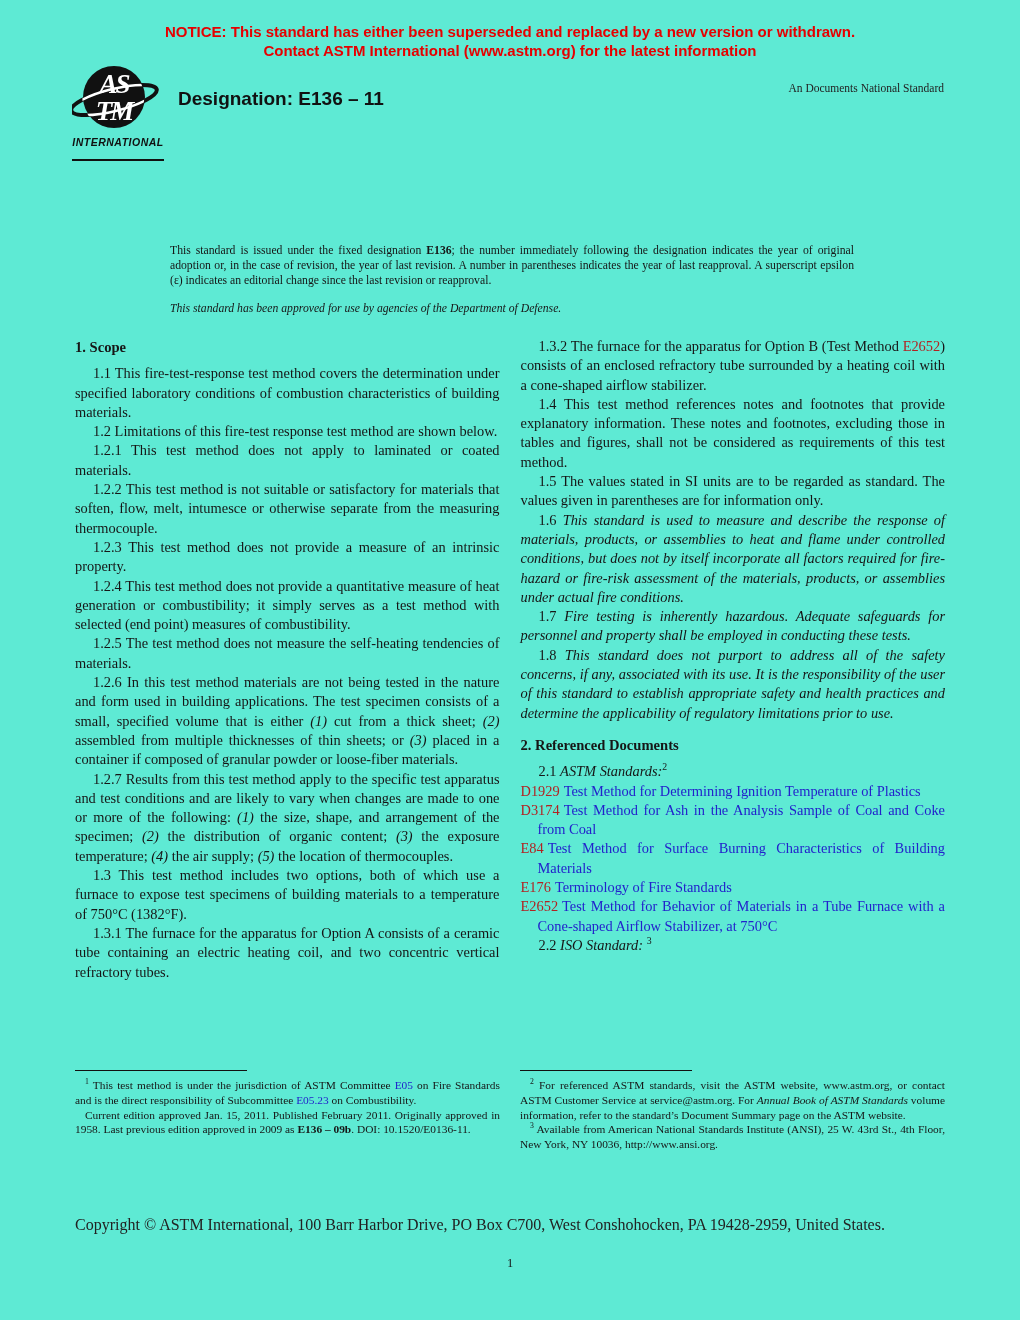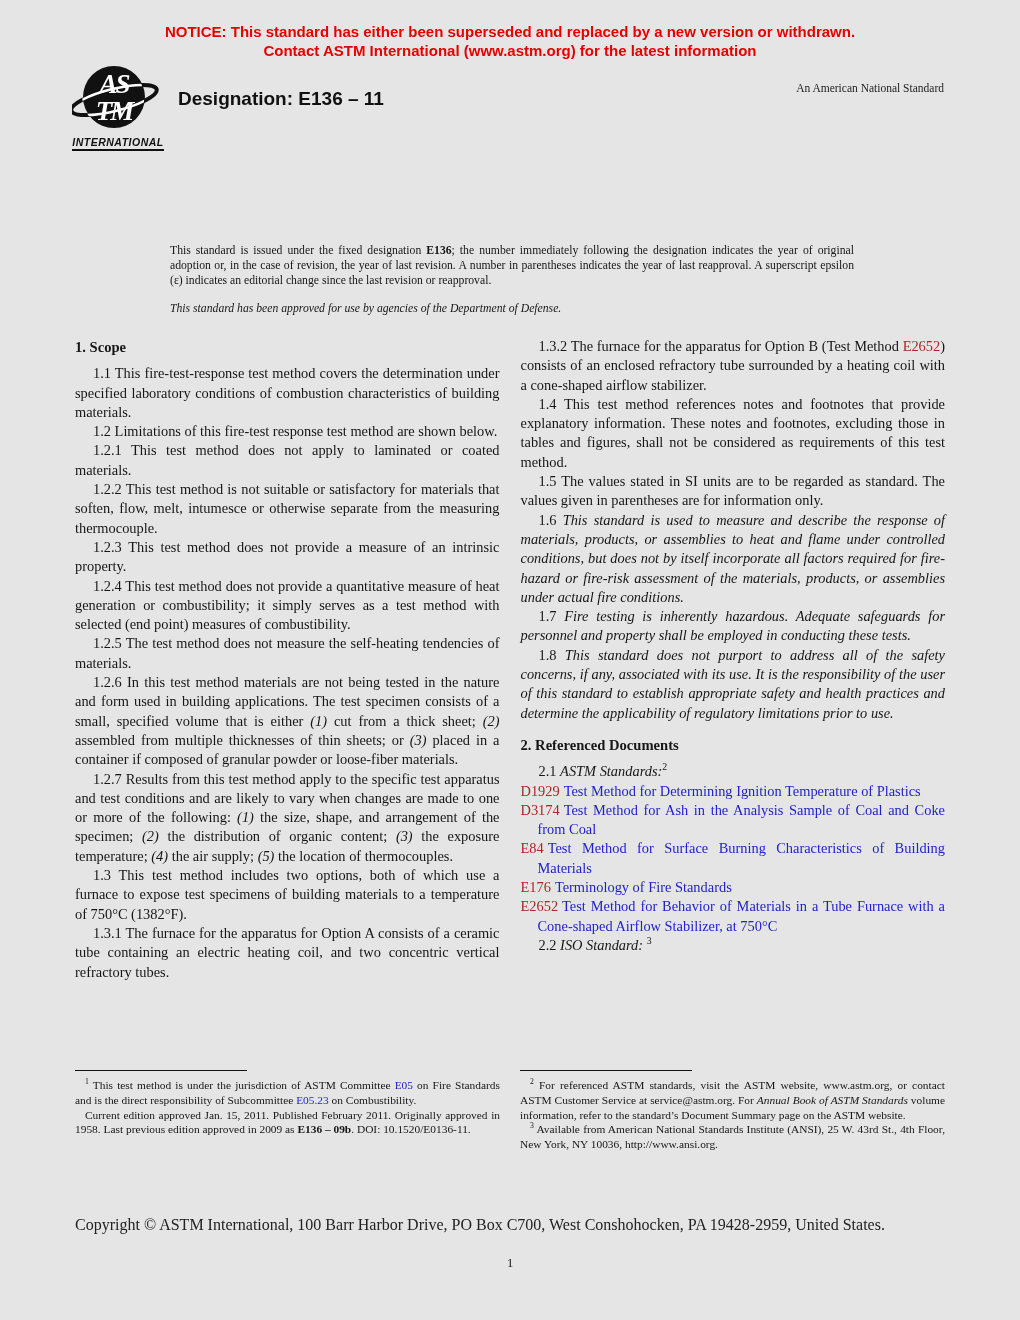--- a/index.html
+++ b/index.html
@@ -1,28 +1,28 @@
 <!DOCTYPE html>
 <html><head>
 <meta charset="utf-8">
 <style>
   html,body{margin:0;padding:0;background:#ffffff;}
-  .page{position:relative;width:1020px;height:1320px;background:#e5e5e5;color:#161616;
+  .page{position:relative;width:1020px;height:1320px;background:#5eead4;color:#161616;
         font-family:"Liberation Serif",serif;overflow:hidden;}
 
   
   .notice{position:absolute;top:22px;left:0;right:0;text-align:center;
           font-family:"Liberation Sans",sans-serif;font-weight:bold;
           font-size:15px;line-height:19px;color:#e60000;}
 
   
   .logo{position:absolute;left:72px;top:64px;width:100px;text-align:left;}
   .logo-sub{font-family:"Liberation Sans",sans-serif;font-weight:bold;font-style:italic;
             font-size:10.5px;letter-spacing:.5px;color:#111;border-bottom:2px solid #111;
-            padding-bottom:1px;margin-top:-2px;width:92px;text-align:center;}
+            padding-bottom:11px;margin-top:-2px;width:92px;text-align:center;}
   .designation{position:absolute;left:178px;top:88px;font-family:"Liberation Sans",sans-serif;
                font-weight:bold;font-size:19px;color:#111;}
   .ans{position:absolute;right:76px;top:82px;font-size:11.5px;color:#222;}
 
   
   .titleblock{position:absolute;left:170px;top:172px;font-family:"Liberation Sans",sans-serif;
               font-weight:bold;font-size:22.5px;line-height:28px;color:#111;}
   .titleblock .sup{font-size:60%;}
 
   
@@ -76,21 +76,21 @@
       <ellipse cx="42" cy="36" rx="44" ry="11" fill="none" stroke="#111" stroke-width="4" transform="rotate(-14 42 36)"></ellipse>
       <circle cx="42" cy="33" r="31" fill="#111"></circle>
       <ellipse cx="42" cy="36" rx="44" ry="11" fill="none" stroke="#ffffff" stroke-width="2.5" transform="rotate(-14 42 36)" clip-path="url(#cclip)"></ellipse>
       <text x="42" y="29" text-anchor="middle" fill="#fff" font-family="Liberation Serif, serif" font-size="27" font-weight="bold" font-style="italic" letter-spacing="-2">AS</text>
       <text x="42" y="56" text-anchor="middle" fill="#fff" font-family="Liberation Serif, serif" font-size="27" font-weight="bold" font-style="italic" letter-spacing="-2">TM</text>
     </svg>
     <div class="logo-sub">INTERNATIONAL</div>
   </div>
 
   <div class="designation">Designation: E136 – 11</div>
-  <div class="ans">An American National Standard</div>
+  <div class="ans">An Documents National Standard</div>
 
 
   <div class="preamble"><span>This standard is issued under the fixed designation </span><span class="b">E136</span><span>; the number immediately following the designation indicates the year of original adoption or, in the case of revision, the year of last revision. A number in parentheses indicates the year of last reapproval. A superscript epsilon (ε) indicates an editorial change since the last revision or reapproval.</span></div>
   <div class="approved">This standard has been approved for use by agencies of the Department of Defense.</div>
 
   <div class="cols">
     <div class="col">
       <div class="shead">1.  Scope</div>
       <p><span>1.1 This fire-test-response test method covers the determination under specified laboratory conditions of combustion characteristics of building materials.</span></p>
       <p><span>1.2 Limitations of this fire-test response test method are shown below.</span></p>

